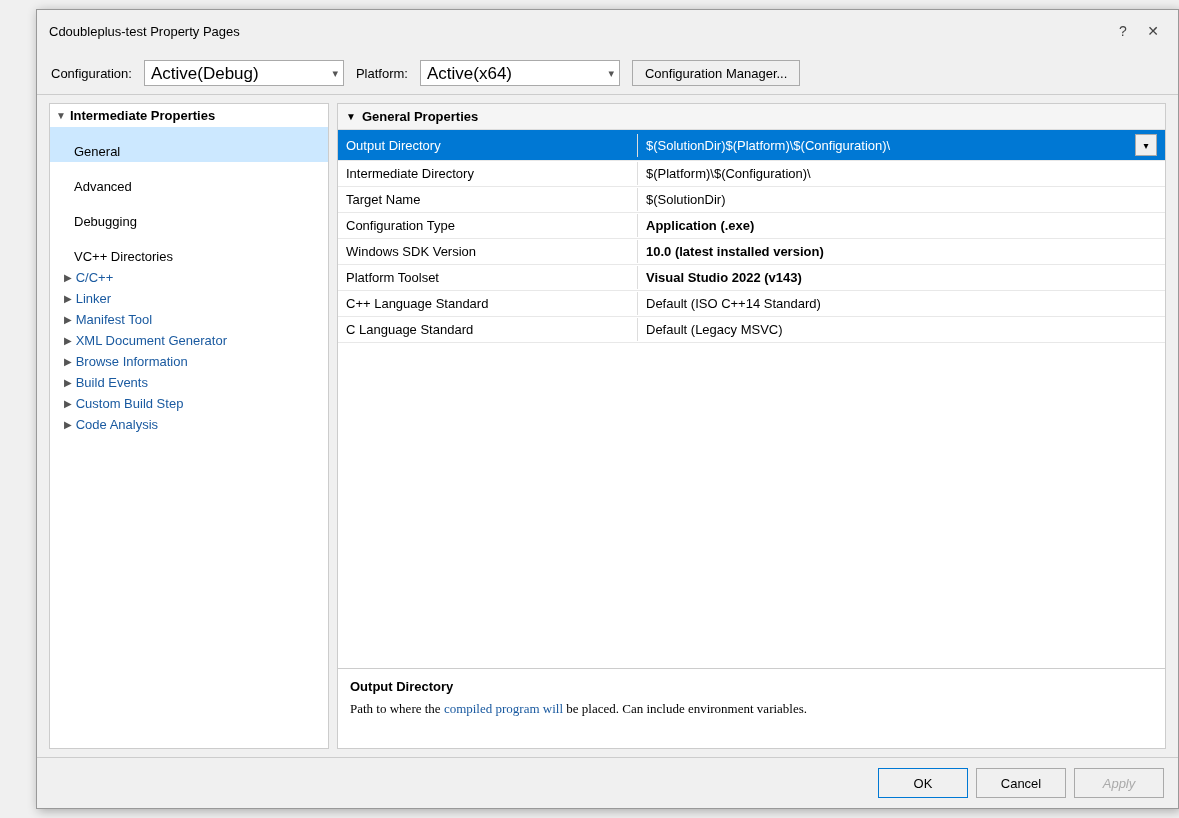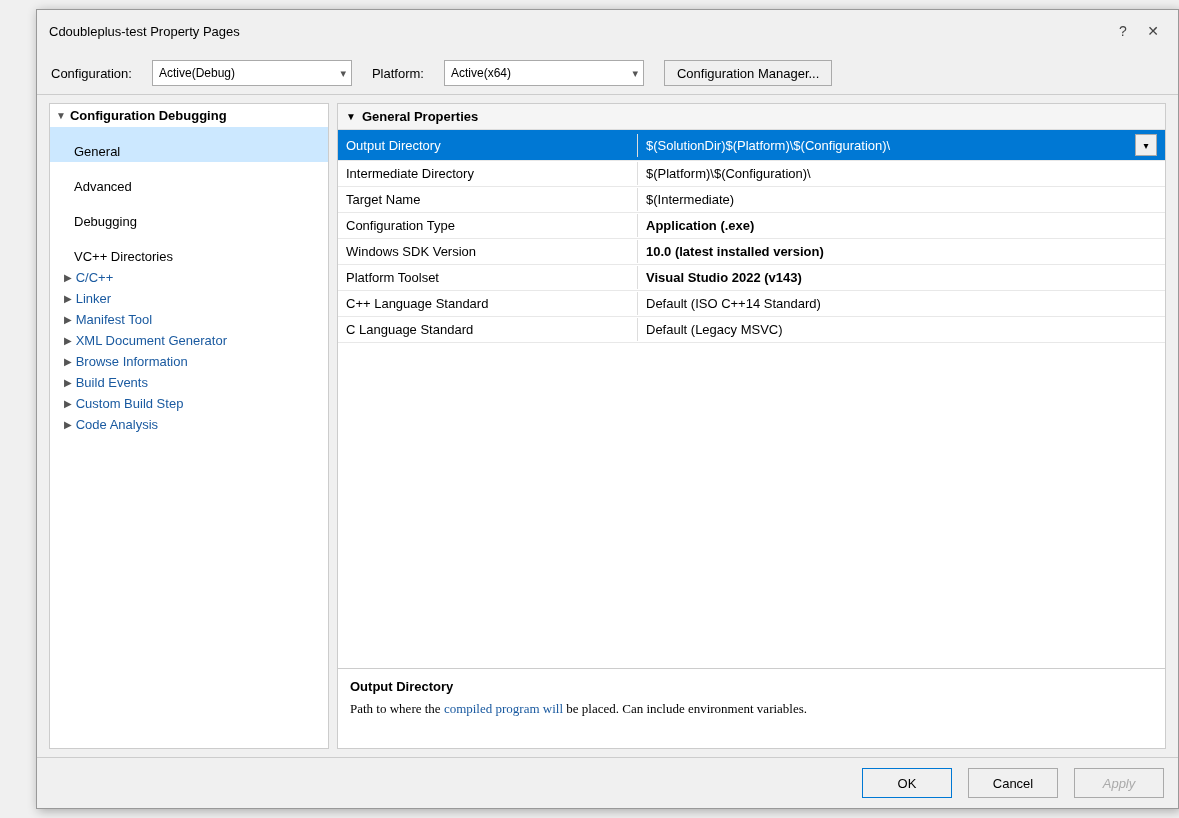--- a/index.html
+++ b/index.html
@@ -50,34 +50,34 @@
       display: flex;
       align-items: center;
       justify-content: center;
       font-size: 14px;
       color: #444;
     }
 
     .config-bar {
       display: flex;
       align-items: center;
-      gap: 20px;
+      gap: 12px;
       padding: 8px 14px;
       background: #f0f0f0;
       border-bottom: 1px solid #ccc;
     }
     .config-label {
       font-size: 13px;
       color: #000;
     }
     .config-select {
       height: 26px;
       border: 1px solid #aaa;
       background: white;
-      font-size: 12px;
+      font-size: 17px;
       padding: 0 24px 0 6px;
       appearance: none;
       -webkit-appearance: none;
       cursor: pointer;
       position: relative;
       min-width: 200px;
       color: #000;
     }
     .select-wrapper {
       position: relative;
@@ -252,21 +252,21 @@
     .description-text {
       font-size: 13px;
       color: #000;
       line-height: 1.4;
       font-family: Liberation Serif, serif;
     }
 
     .button-bar {
       display: flex;
       justify-content: flex-end;
-      gap: 16px;
+      gap: 8px;
       padding: 10px 14px;
       background: #f0f0f0;
       border-top: 1px solid #ccc;
     }
     .dialog-btn {
       min-width: 90px;
       height: 30px;
       border: 1px solid #aaa;
       background: #f0f0f0;
       font-size: 13px;
@@ -310,21 +310,21 @@
       </select>
     </div>
     <button class="config-manager-btn">Configuration Manager...</button>
   </div>
 
   <div class="main-content">
 
     <div class="sidebar">
       <div class="sidebar-section-header">
         <span class="arrow">▼</span>
-        <span>Configuration Debugging</span>
+        <span>Intermediate Properties</span>
       </div>
       <div class="sidebar-item selected">
         <span>General</span>
       </div>
       <div class="sidebar-item">
         <span>Advanced</span>
       </div>
       <div class="sidebar-item">
         <span>Debugging</span>
       </div>
@@ -383,21 +383,21 @@
         <div class="prop-row">
           <div class="prop-name">Intermediate Directory</div>
           <div class="prop-value">
             <span>$(Platform)\$(Configuration)\</span>
           </div>
         </div>
 
         <div class="prop-row">
           <div class="prop-name">Target Name</div>
           <div class="prop-value">
-            <span>$(Intermediate)</span>
+            <span>$(SolutionDir)</span>
           </div>
         </div>
 
         <div class="prop-row">
           <div class="prop-name">Configuration Type</div>
           <div class="prop-value bold-val">
             <span>Application (.exe)</span>
           </div>
         </div>
 

